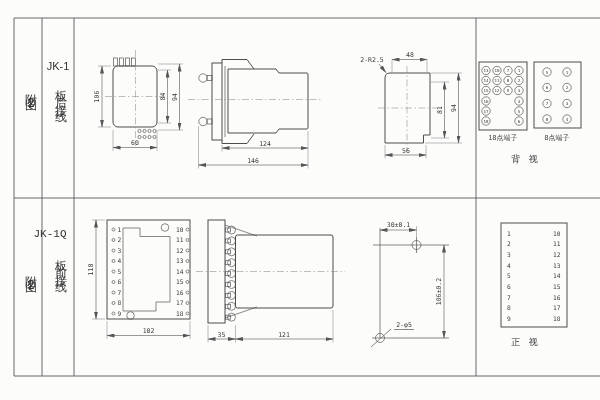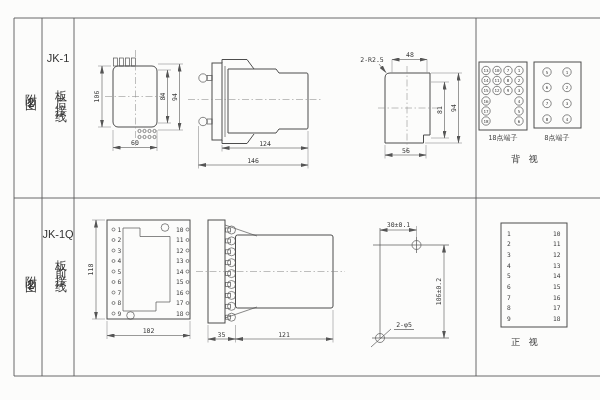--- a/index.html
+++ b/index.html
@@ -320,20 +320,20 @@
       <text class="tn" x="553" y="278.3">14</text>
       <text class="tn" x="553" y="289">15</text>
       <text class="tn" x="553" y="299.7">16</text>
       <text class="tn" x="553" y="310.4">17</text>
       <text class="tn" x="553" y="321.1">18</text>
     </g>
     <text class="vt" x="526" y="345">正 视</text>
   </svg>
 
   <div class="vlabel" style="left:22px;top:84px;">附图2</div>
-  <div class="hlabel" style="left:42px;top:52px;width:32px;">JK-1</div>
+  <div class="hlabel" style="left:42px;top:60px;width:32px;">JK-1</div>
   <div class="vlabel" style="left:52px;top:80px;letter-spacing:7px;">板后接线</div>
 
   <div class="vlabel" style="left:22px;top:266px;">附图2</div>
-  <div class="hlabel" style="left:39px;top:228px;width:38px;">JK-1Q</div>
+  <div class="hlabel" style="left:31px;top:228px;width:38px;font-family:Liberation Mono, monospace;">JK-1Q</div>
   <div class="vlabel" style="left:52px;top:250px;letter-spacing:7px;">板前接线</div>
 
 </div>
 
 </body></html>

